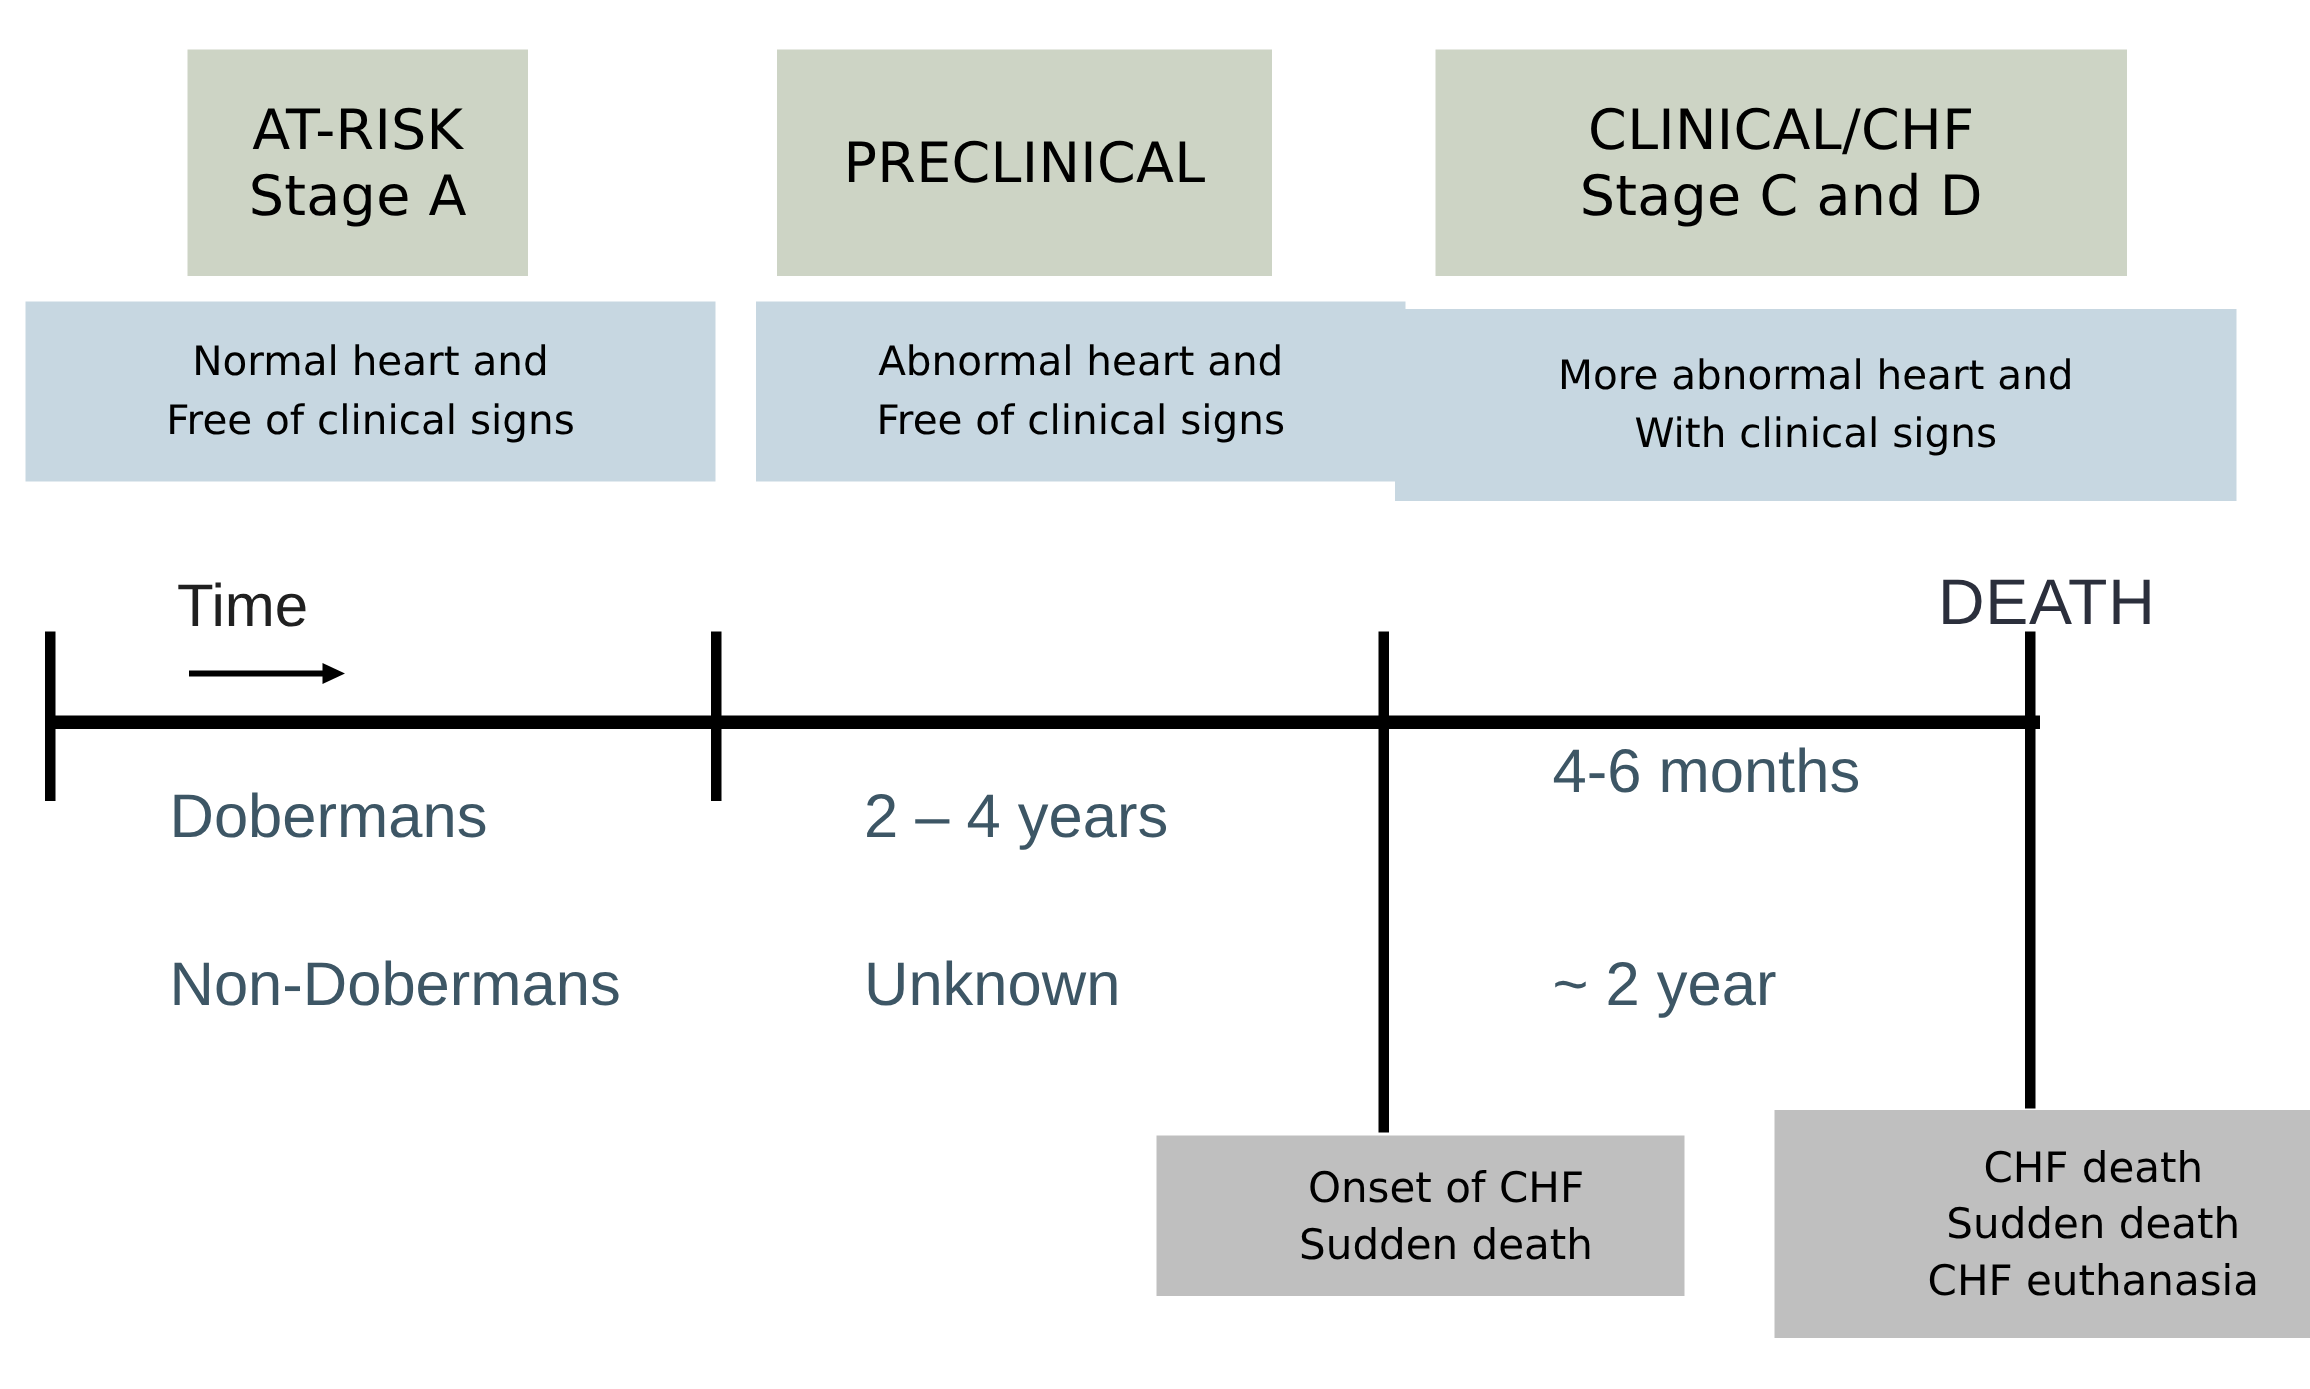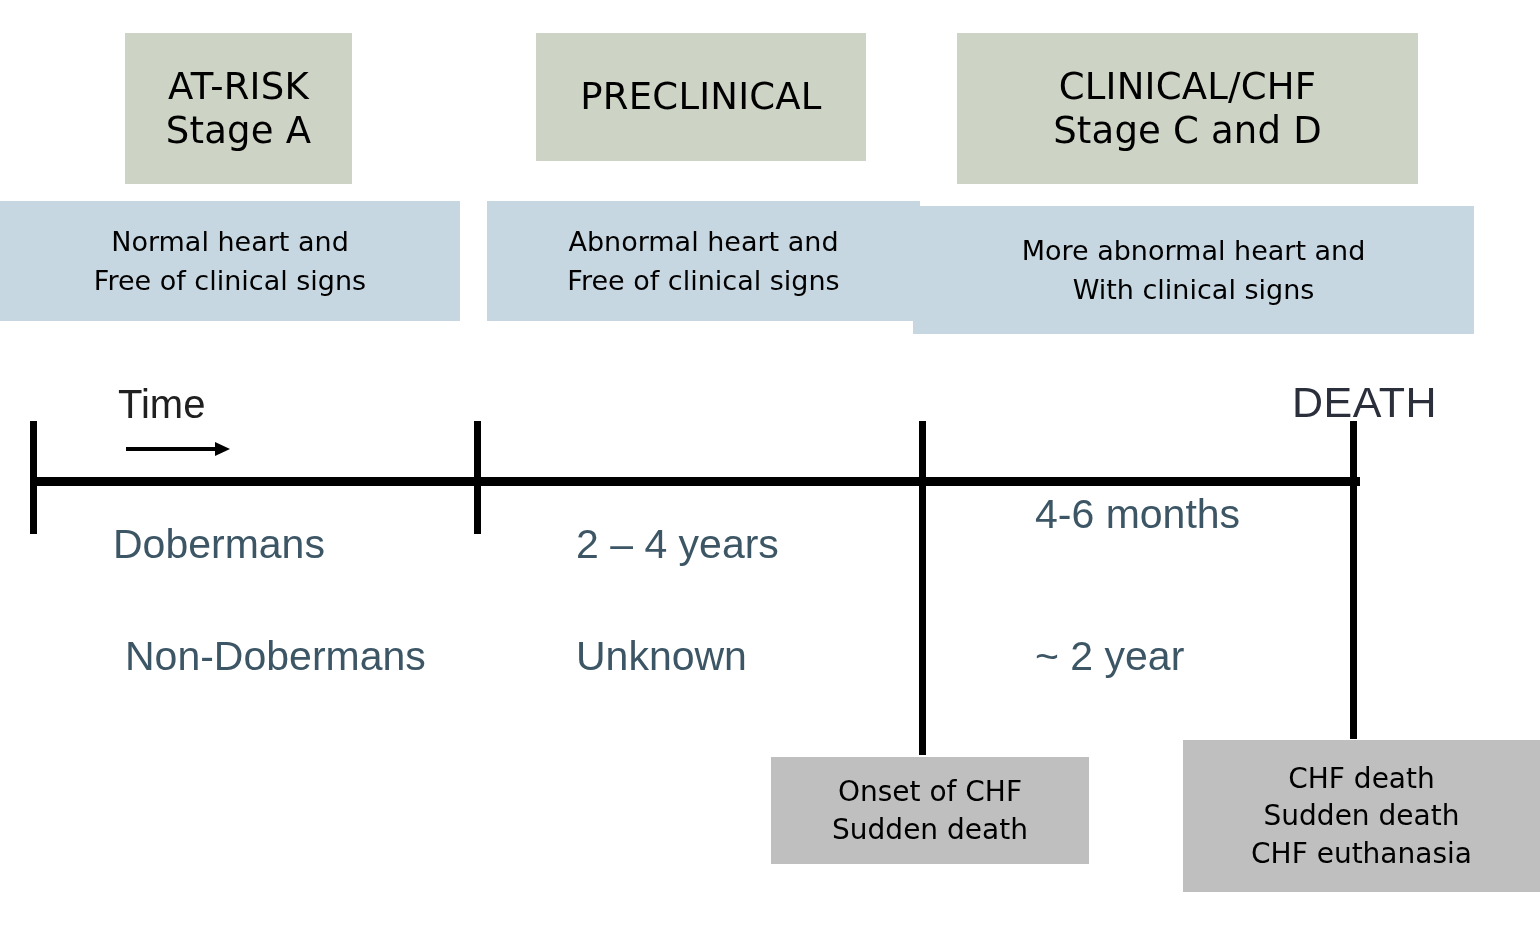--- a/index.html
+++ b/index.html
@@ -31,20 +31,21 @@
   .desc-box{
     position:absolute;
     background:#c7d7e1;
     display:flex;flex-direction:column;
     align-items:center;justify-content:center;
     line-height:1.45;
     color:#000000;
     font-family:"DejaVu Sans",sans-serif;
     font-size:27px;
     text-align:center;
+    margin-left:17px;
   }
 
   
   .axis-line{
     position:absolute;
     background:#000000;
   }
   .tick{
     position:absolute;
     background:#000000;
@@ -92,33 +93,34 @@
   .outcome-box{
     position:absolute;
     background:#bfbfbf;
     display:flex;flex-direction:column;
     align-items:center;justify-content:center;
     line-height:1.34;
     color:#000000;
     font-family:"DejaVu Sans",sans-serif;
     font-size:28px;
     text-align:center;
+    padding-left:34px;
   }
 </style>
 </head>
 <body>
 
 <div id="canvas">
 
   <div class="stage-box" style="left:125px;top:33px;width:227px;height:151px;">
     <div class="l1">AT-RISK</div>
     <div class="l2">Stage A</div>
   </div>
 
-  <div class="stage-box" style="left:536px;top:33px;width:330px;height:128px;">
+  <div class="stage-box" style="left:518px;top:33px;width:330px;height:151px;">
     <div class="l1">PRECLINICAL</div>
   </div>
 
   <div class="stage-box" style="left:957px;top:33px;width:461px;height:151px;">
     <div class="l1">CLINICAL/CHF</div>
     <div class="l2">Stage C and D</div>
   </div>
 
   <div class="desc-box" style="left:0px;top:201px;width:460px;height:120px;">
     <div>Normal heart and</div>
@@ -148,21 +150,21 @@
 
   <div class="tick" style="left:30px;top:421px;height:113px;"></div>
   <div class="tick" style="left:474px;top:421px;height:113px;"></div>
   <div class="tick" style="left:919px;top:421px;height:334px;"></div>
   <div class="tick" style="left:1350px;top:421px;height:318px;"></div>
 
   <div class="row-text" style="left:113px;top:521px;">Dobermans</div>
   <div class="row-text" style="left:576px;top:521px;">2 – 4 years</div>
   <div class="row-text" style="left:1035px;top:491px;">4-6 months</div>
 
-  <div class="row-text" style="left:125px;top:633px;">Non-Dobermans</div>
+  <div class="row-text" style="left:113px;top:633px;">Non-Dobermans</div>
   <div class="row-text" style="left:576px;top:633px;">Unknown</div>
   <div class="row-text" style="left:1035px;top:633px;">~ 2 year</div>
 
   <div class="outcome-box" style="left:771px;top:757px;width:318px;height:107px;">
     <div>Onset of CHF</div>
     <div>Sudden death</div>
   </div>
 
   <div class="outcome-box" style="left:1183px;top:740px;width:357px;height:152px;">
     <div>CHF death</div>

